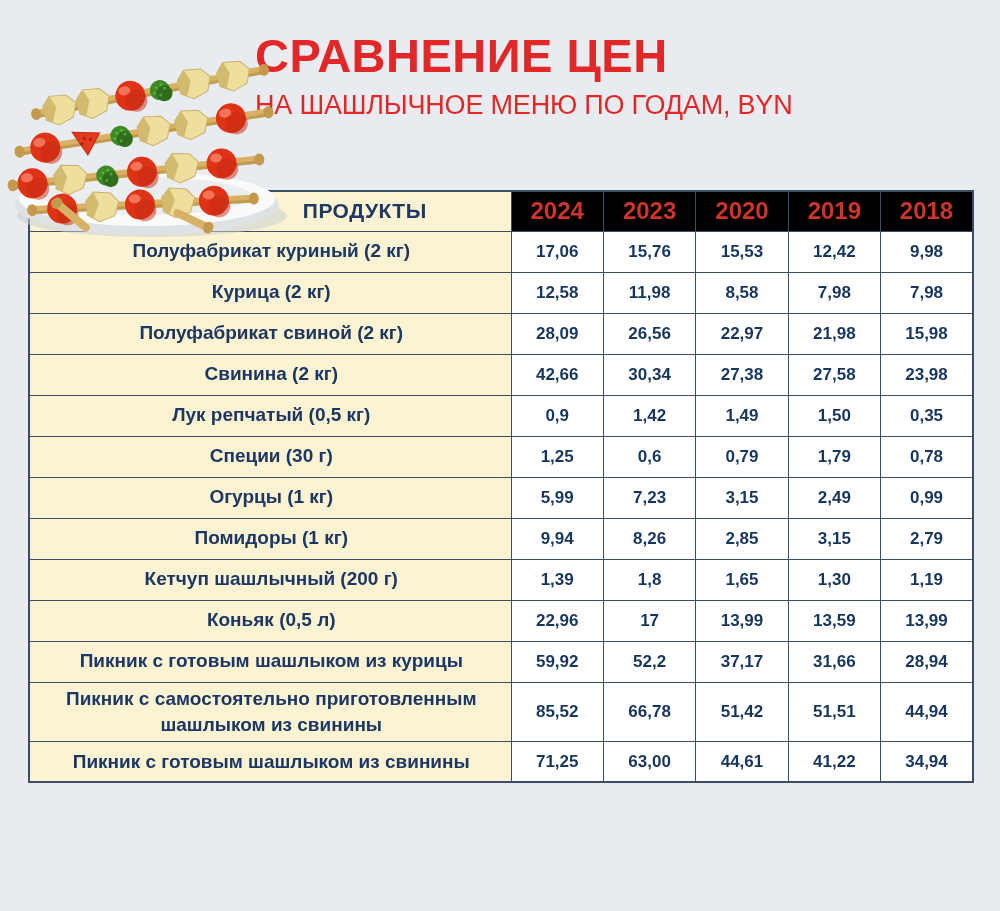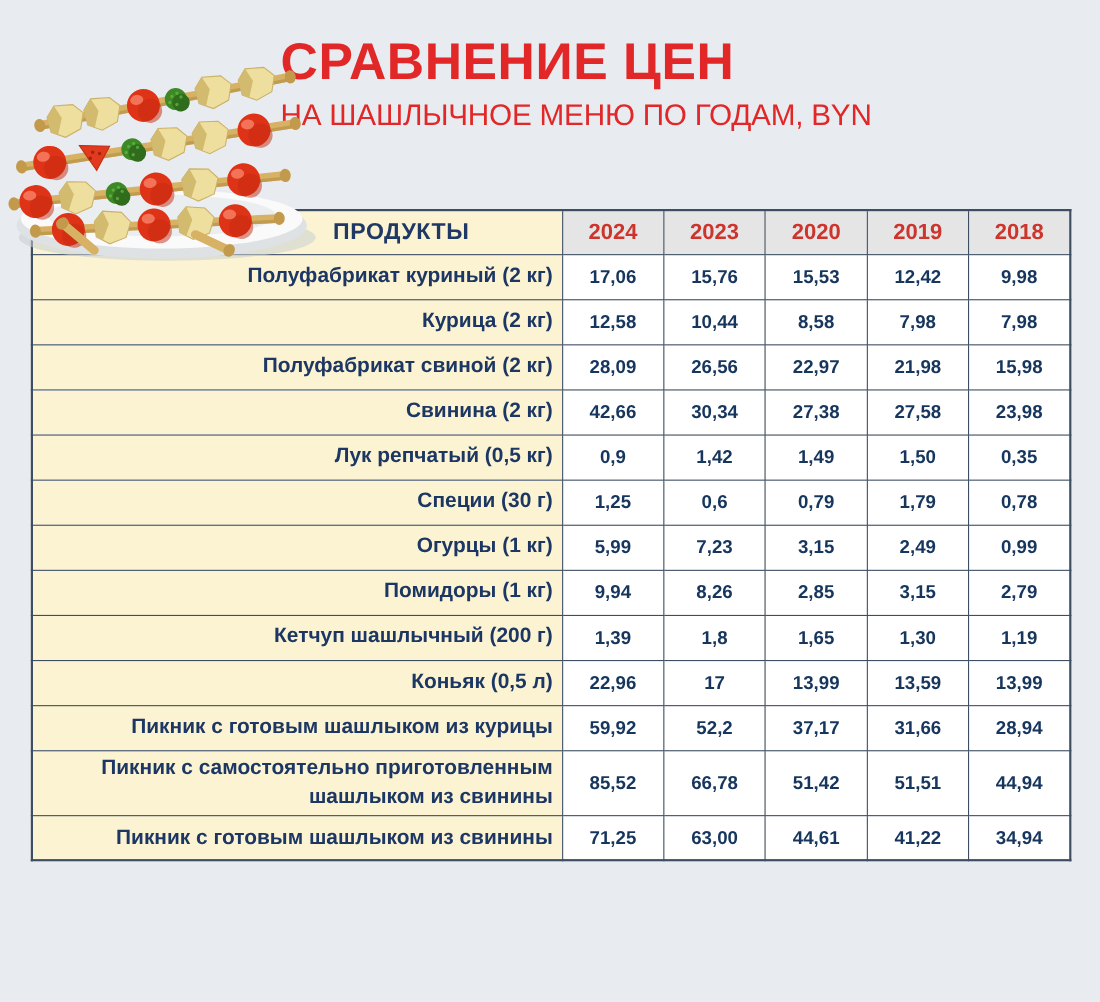--- a/index.html
+++ b/index.html
@@ -31,25 +31,25 @@
     font-weight:bold;
     overflow:hidden;
   }
   .price-table thead tr{height:40px;}
   .price-table tbody tr{height:41px;}
   th.product-header{
     background:#fbf3d1;color:#1f3864;font-size:21px;
     text-align:center;padding-left:190px;letter-spacing:0.5px;
   }
   th.year-header{
-    background:#e5e5e5;color:#cc342c;font-size:20px;text-align:center;
+    background:#000000;color:#cc342c;font-size:24px;text-align:center;
   }
   td.product{
     background:#fbf3d1;color:#1c3764;font-size:19px;
-    text-align:right;padding:3px 8px 3px 10px;line-height:1.38;
+    text-align:center;padding:3px 8px 3px 10px;line-height:1.38;
   }
   td.val{
     background:#ffffff;color:#17365d;font-size:17px;text-align:center;
   }
   .illustration{
     position:absolute;left:2px;top:20px;z-index:3;
   }
 </style>
 </head>
 <body>
@@ -178,21 +178,21 @@
     <td class="val">17,06</td>
     <td class="val">15,76</td>
     <td class="val">15,53</td>
     <td class="val">12,42</td>
     <td class="val">9,98</td>
   </tr>
 
   <tr>
     <td class="product">Курица (2 кг)</td>
     <td class="val">12,58</td>
-    <td class="val">10,44</td>
+    <td class="val">11,98</td>
     <td class="val">8,58</td>
     <td class="val">7,98</td>
     <td class="val">7,98</td>
   </tr>
 
   <tr>
     <td class="product">Полуфабрикат свиной (2 кг)</td>
     <td class="val">28,09</td>
     <td class="val">26,56</td>
     <td class="val">22,97</td>

